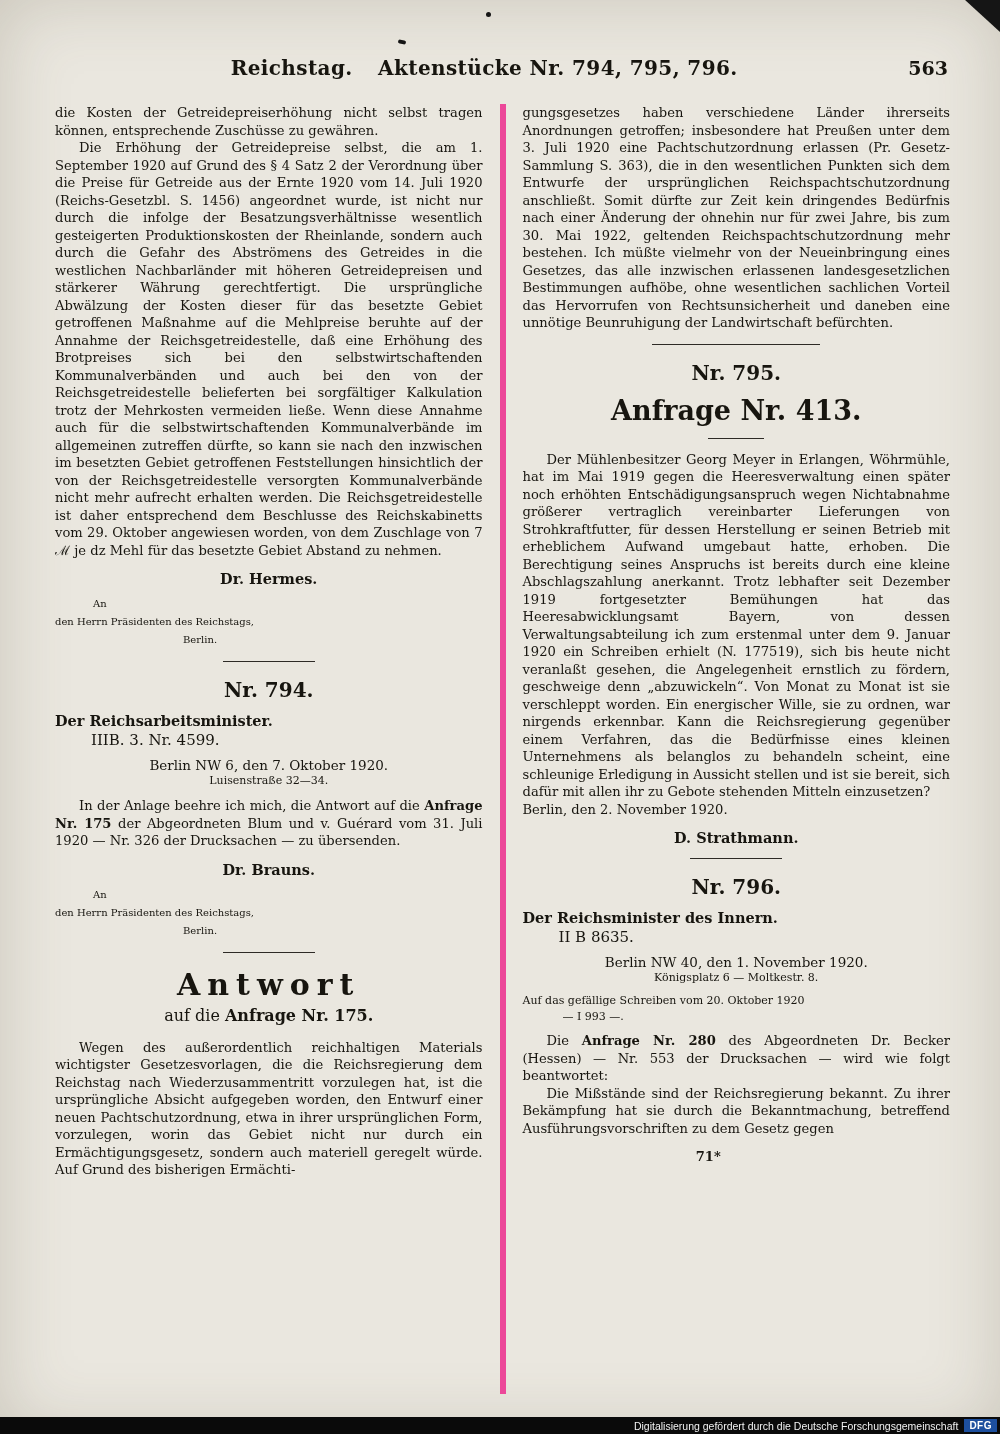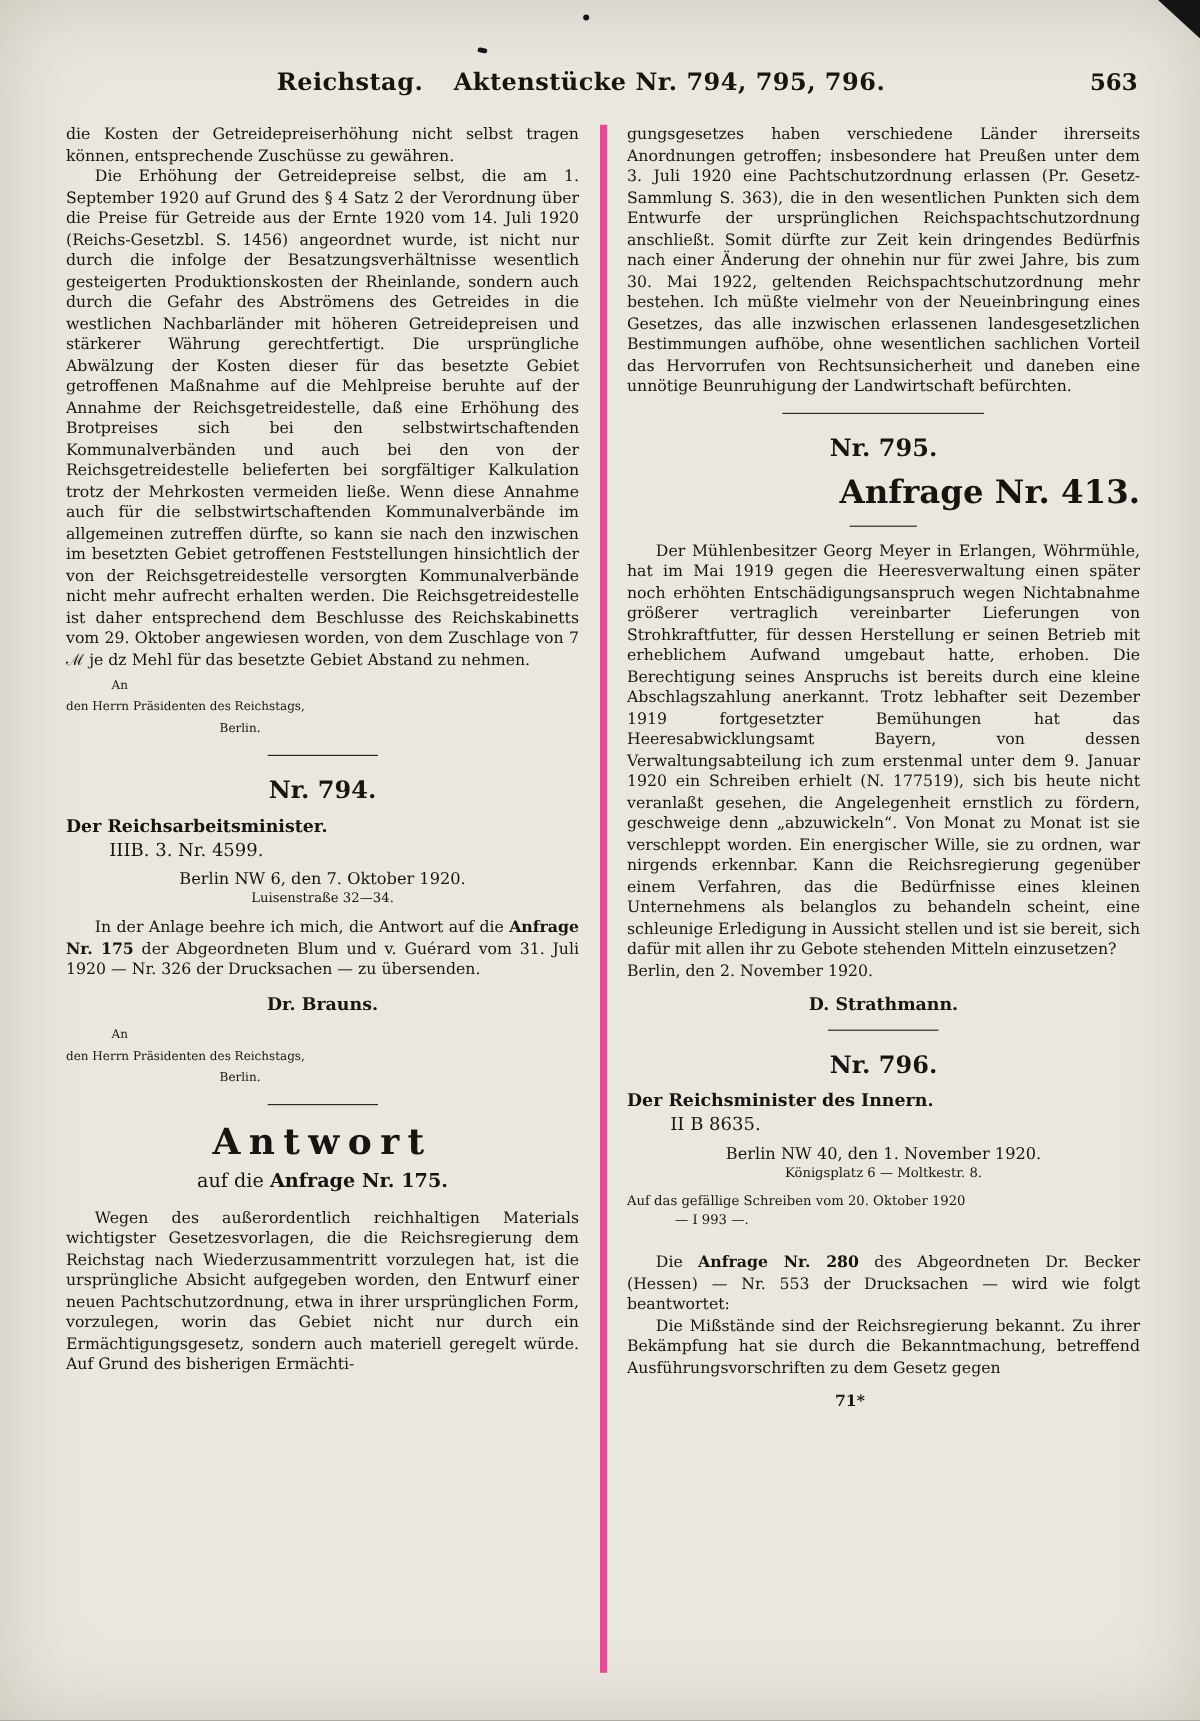--- a/index.html
+++ b/index.html
@@ -13,34 +13,34 @@
   .col{width:50%;}
   .col-left{padding-right:17px;}
   .col-right{padding-left:17px;border-left:6px solid #ec4899;}
   p.body{font-size:13.1px;line-height:17.5px;text-align:justify;margin:0;}
   p.indent{text-indent:24px;}
   .rule{border-top:1.4px solid #2e2b26;margin:12px auto;}
   .rule-sm{width:56px;}
   .rule-md{width:92px;}
   .rule-lg{width:168px;}
   .sec-no{text-align:center;font-weight:bold;font-size:20px;margin:16px 0 10px;}
-  .anfrage-title{text-align:right;font-weight:bold;font-size:27px;margin:2px 0 2px;}
+  .anfrage-title{text-align:center;font-weight:bold;font-size:27px;margin:2px 0 2px;}
   .antwort-title{text-align:center;font-weight:bold;font-size:30px;letter-spacing:7px;margin:14px 0 4px;}
   .antwort-sub{text-align:center;font-size:16px;margin:0 0 14px;}
   .minister{font-weight:bold;font-size:14.5px;margin:2px 0 0;}
   .file-ref{font-size:15px;margin:2px 0 8px 36px;}
   .dateline{text-align:center;font-size:13.5px;margin:4px 0 0;}
   .dateline-sub{text-align:center;font-size:11px;margin:1px 0 10px;}
   .sig{text-align:center;font-weight:bold;font-size:14.5px;margin:11px 0 8px;}
   .addr{font-size:10px;line-height:18px;margin:4px 0 2px;}
   .addr .an{margin-left:38px;}
   .addr .city{margin-left:128px;}
   .dateline-left{font-size:13px;margin:12px 0 0 28px;text-align:left;text-indent:0;}
   .small-note{font-size:11px;line-height:14px;margin:2px 0 0;}
-  .small-note.ind{margin-left:40px;margin-bottom:20px;}
+  .small-note.ind{margin-left:40px;margin-bottom:8px;}
   .bold{font-weight:bold;}
   .mt6{margin-top:6px;}
   .catchword{text-align:center;font-size:13px;margin-top:12px;padding-right:56px;font-weight:bold;}
   .scan-footer{position:absolute;left:0;right:0;bottom:0;height:17px;background:#0a0a0a;display:flex;align-items:center;justify-content:flex-end;font-family:"Liberation Sans",sans-serif;}
   .scan-footer-text{color:#f2f2f2;font-size:10.5px;padding-right:6px;}
   .dfg{background:#1d4f9e;color:#ffffff;font-weight:bold;font-size:10px;height:13px;line-height:13px;padding:0 5px;margin-right:3px;letter-spacing:.5px;}
   .artifact{position:absolute;background:#151515;}
   .corner-tr{top:0;right:0;width:38px;height:32px;clip-path:polygon(100% 0,8% 0,100% 100%);}
   .speck1{top:40px;left:398px;width:8px;height:4px;border-radius:2px;transform:rotate(12deg);}
   .speck2{top:12px;left:486px;width:5px;height:5px;border-radius:50%;}
@@ -61,20 +61,21 @@
     </div>
     <div class="rh-page">563</div>
   </div>
 
   <div class="columns">
 
     <div class="col col-left">
       <p class="body">die Kosten der Getreidepreiserhöhung nicht selbst tragen können, entsprechende Zuschüsse zu gewähren.</p>
       <p class="body indent">Die Erhöhung der Getreidepreise selbst, die am 1. September 1920 auf Grund des § 4 Satz 2 der Verordnung über die Preise für Getreide aus der Ernte 1920 vom 14. Juli 1920 (Reichs-Gesetzbl. S. 1456) angeordnet wurde, ist nicht nur durch die infolge der Besatzungsverhältnisse wesentlich gesteigerten Produktionskosten der Rheinlande, sondern auch durch die Gefahr des Abströmens des Getreides in die westlichen Nachbarländer mit höheren Getreidepreisen und stärkerer Währung gerechtfertigt. Die ursprüngliche Abwälzung der Kosten dieser für das besetzte Gebiet getroffenen Maßnahme auf die Mehlpreise beruhte auf der Annahme der Reichsgetreidestelle, daß eine Erhöhung des Brotpreises sich bei den selbstwirtschaftenden Kommunalverbänden und auch bei den von der Reichsgetreidestelle belieferten bei sorgfältiger Kalkulation trotz der Mehrkosten vermeiden ließe. Wenn diese Annahme auch für die selbstwirtschaftenden Kommunalverbände im allgemeinen zutreffen dürfte, so kann sie nach den inzwischen im besetzten Gebiet getroffenen Feststellungen hinsichtlich der von der Reichsgetreidestelle versorgten Kommunalverbände nicht mehr aufrecht erhalten werden. Die Reichsgetreidestelle ist daher entsprechend dem Beschlusse des Reichskabinetts vom 29. Oktober angewiesen worden, von dem Zuschlage von 7 ℳ je dz Mehl für das besetzte Gebiet Abstand zu nehmen.</p>
 
+      <div class="sig">Dr. Hermes.</div>
 
       <div class="addr">
         <div class="an">An</div>
         <div>den Herrn Präsidenten des Reichstags,</div>
         <div class="city">Berlin.</div>
       </div>
 
       <div class="rule rule-md"></div>
 
       <div class="sec-no">Nr. 794.</div>
@@ -128,14 +129,18 @@
 
       <p class="body indent mt6"><span>Die </span><span class="bold">Anfrage Nr. 280</span><span> des Abgeordneten Dr. Becker (Hessen) — Nr. 553 der Drucksachen — wird wie folgt beantwortet:</span></p>
 
       <p class="body indent mt6">Die Mißstände sind der Reichsregierung bekannt. Zu ihrer Bekämpfung hat sie durch die Bekanntmachung, betreffend Ausführungsvorschriften zu dem Gesetz gegen</p>
 
       <div class="catchword">71*</div>
     </div>
 
   </div>
 
+  <div class="scan-footer">
+    <span class="scan-footer-text">Digitalisierung gefördert durch die Deutsche Forschungsgemeinschaft</span>
+    <span class="dfg">DFG</span>
+  </div>
 
 </div>
 
 </body></html>

